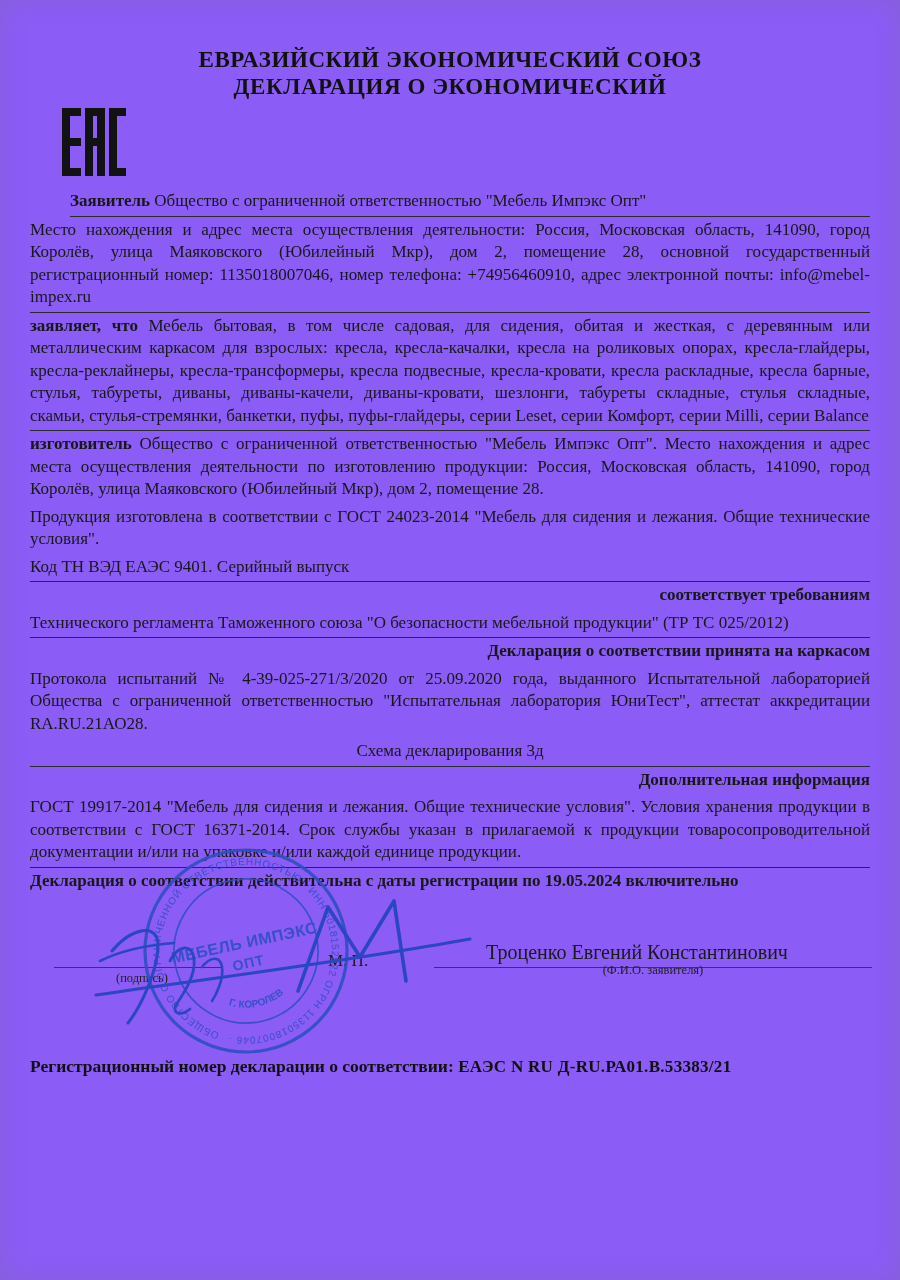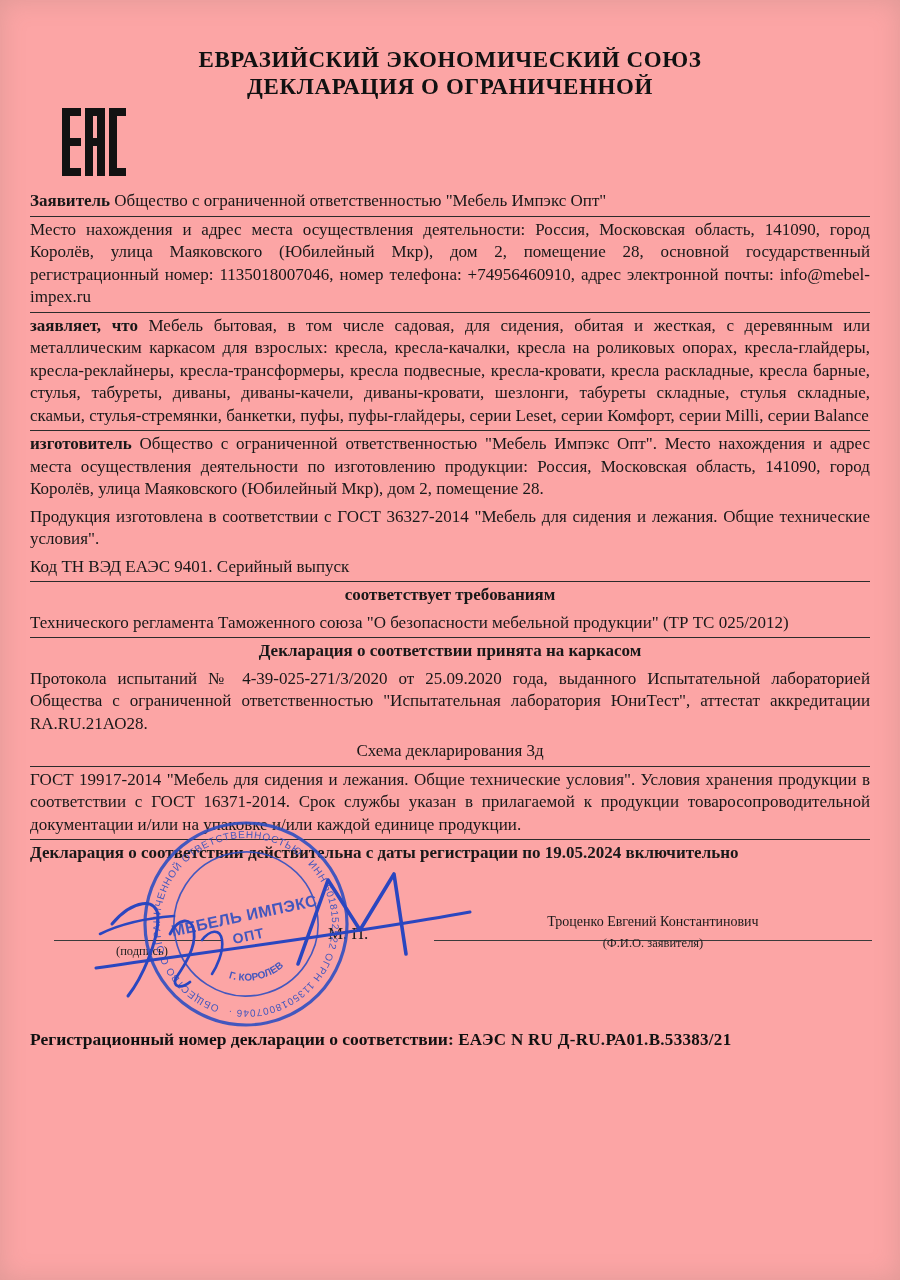--- a/index.html
+++ b/index.html
@@ -6,61 +6,61 @@
   body{
     width:900px;height:1280px;
     background:#eceae4;
     font-family:"Liberation Serif","DejaVu Serif",serif;
     color:#151515;
     overflow:hidden;
   }
   .paper{
     position:relative;
     width:900px;height:1280px;
-    background:#fca5a5;
+    background:#8b5cf6;
     box-shadow:inset 0 0 26px rgba(120,110,95,.22);
     overflow:hidden;
   }
   .content{padding:46px 30px 0 30px;}
   .title{
     text-align:center;font-weight:bold;font-size:23px;line-height:27px;
     letter-spacing:.6px;color:#111;
   }
   .eac-wrap{margin:8px 0 0 32px;height:68px;}
   .para{
     margin:0;padding:2px 0 3px 0;
     font-size:17px;line-height:22.5px;text-align:justify;color:#181818;
   }
-  .para.first{margin-top:12px;}
+  .para.first{margin-top:12px;margin-left:40px;}
   .rule{border-bottom:1.6px solid #2b2b2b;}
   .lead{font-weight:bold;}
-  .hdr{font-weight:bold;text-align:center;}
+  .hdr{font-weight:bold;text-align:right;}
   .boldline{font-weight:bold;text-align:left;}
   .sig-row{position:relative;height:108px;margin-top:16px;overflow:visible;}
   .sig-line{position:absolute;top:56px;left:24px;width:168px;border-bottom:1.4px solid #3a3a3a;}
   .sig-caption{position:absolute;top:60px;left:86px;font-size:12.5px;color:#222;}
   .mp-label{position:absolute;top:40px;left:298px;font-size:17px;color:#1c1c1c;}
   .fio-line{position:absolute;top:56px;left:404px;width:438px;border-bottom:1.4px solid #3a3a3a;}
-  .fio-name{position:absolute;top:30px;left:404px;width:438px;text-align:center;font-size:14px;color:#1a1a1a;}
+  .fio-name{position:absolute;top:30px;left:388px;width:438px;text-align:center;font-size:20px;color:#1a1a1a;}
   .fio-caption{position:absolute;top:52px;left:404px;width:438px;text-align:center;font-size:12.5px;color:#222;}
   .stamp{position:absolute;left:106px;top:-70px;width:220px;height:220px;opacity:.9;z-index:2;}
   .signature-svg{position:absolute;left:40px;top:-78px;width:430px;height:200px;z-index:3;}
   .footer{margin-top:34px;}
   .reg-line{font-size:17.5px;font-weight:bold;line-height:26px;margin:0 0 12px 0;color:#111;}
   .reg-value{font-size:17px;letter-spacing:.3px;}
   .date-value{font-size:18px;}
 </style>
 </head>
 <body>
 
 <div class="paper">
   <div class="content">
 
     <div class="title">ЕВРАЗИЙСКИЙ ЭКОНОМИЧЕСКИЙ СОЮЗ</div>
-    <div class="title">ДЕКЛАРАЦИЯ О ОГРАНИЧЕННОЙ</div>
+    <div class="title">ДЕКЛАРАЦИЯ О ЭКОНОМИЧЕСКИЙ</div>
 
     <div class="eac-wrap">
       <svg width="64" height="68" viewBox="0 0 64 68" aria-hidden="true">
         <g fill="#121212">
           <rect x="0" y="0" width="8" height="68"></rect>
           <rect x="8" y="0" width="11" height="8"></rect>
           <rect x="8" y="30" width="11" height="8"></rect>
           <rect x="8" y="60" width="11" height="8"></rect>
           <rect x="23" y="0" width="8" height="68"></rect>
           <rect x="35" y="0" width="8" height="68"></rect>
@@ -83,30 +83,31 @@
 
     <p class="para rule">
       <span class="lead">заявляет, что</span>
       <span>Мебель бытовая, в том числе садовая, для сидения, обитая и жесткая, с деревянным или металлическим каркасом для взрослых: кресла, кресла-качалки, кресла на роликовых опорах, кресла-глайдеры, кресла-реклайнеры, кресла-трансформеры, кресла подвесные, кресла-кровати, кресла раскладные, кресла барные, стулья, табуреты, диваны, диваны-качели, диваны-кровати, шезлонги, табуреты складные, стулья складные, скамьи, стулья-стремянки, банкетки, пуфы, пуфы-глайдеры, серии Leset, серии Комфорт, серии Milli, серии Balance</span>
     </p>
 
     <p class="para">
       <span class="lead">изготовитель</span>
       <span>Общество с ограниченной ответственностью "Мебель Импэкс Опт". Место нахождения и адрес места осуществления деятельности по изготовлению продукции: Россия, Московская область, 141090, город Королёв, улица Маяковского (Юбилейный Мкр), дом 2, помещение 28.</span>
     </p>
-    <p class="para">Продукция изготовлена в соответствии с ГОСТ 36327-2014 "Мебель для сидения и лежания. Общие технические условия".</p>
+    <p class="para">Продукция изготовлена в соответствии с ГОСТ 24023-2014 "Мебель для сидения и лежания. Общие технические условия".</p>
     <p class="para rule" style="text-align:left">Код ТН ВЭД ЕАЭС 9401. Серийный выпуск</p>
 
     <p class="para hdr">соответствует требованиям</p>
     <p class="para rule">Технического регламента Таможенного союза "О безопасности мебельной продукции" (ТР ТС 025/2012)</p>
 
     <p class="para hdr">Декларация о соответствии принята на каркасом</p>
     <p class="para">Протокола испытаний № 4-39-025-271/3/2020 от 25.09.2020 года, выданного Испытательной лабораторией Общества с ограниченной ответственностью "Испытательная лаборатория ЮниТест", аттестат аккредитации RA.RU.21АО28.</p>
     <p class="para rule" style="text-align:center">Схема декларирования 3д</p>
 
+    <p class="para hdr">Дополнительная информация</p>
     <p class="para rule">ГОСТ 19917-2014 "Мебель для сидения и лежания. Общие технические условия". Условия хранения продукции в соответствии с ГОСТ 16371-2014. Срок службы указан в прилагаемой к продукции товаросопроводительной документации и/или на упаковке и/или каждой единице продукции.</p>
 
     <p class="para boldline">Декларация о соответствии  действительна с даты регистрации по 19.05.2024 включительно</p>
 
     <div class="sig-row">
 
       <svg class="stamp" viewBox="-110 -110 220 220" aria-hidden="true">
         <g transform="rotate(-12)">
           <circle r="101" fill="none" stroke="#2f4fc1" stroke-width="3.2"></circle>
           <circle r="72" fill="none" stroke="#2f4fc1" stroke-width="1.6"></circle>

